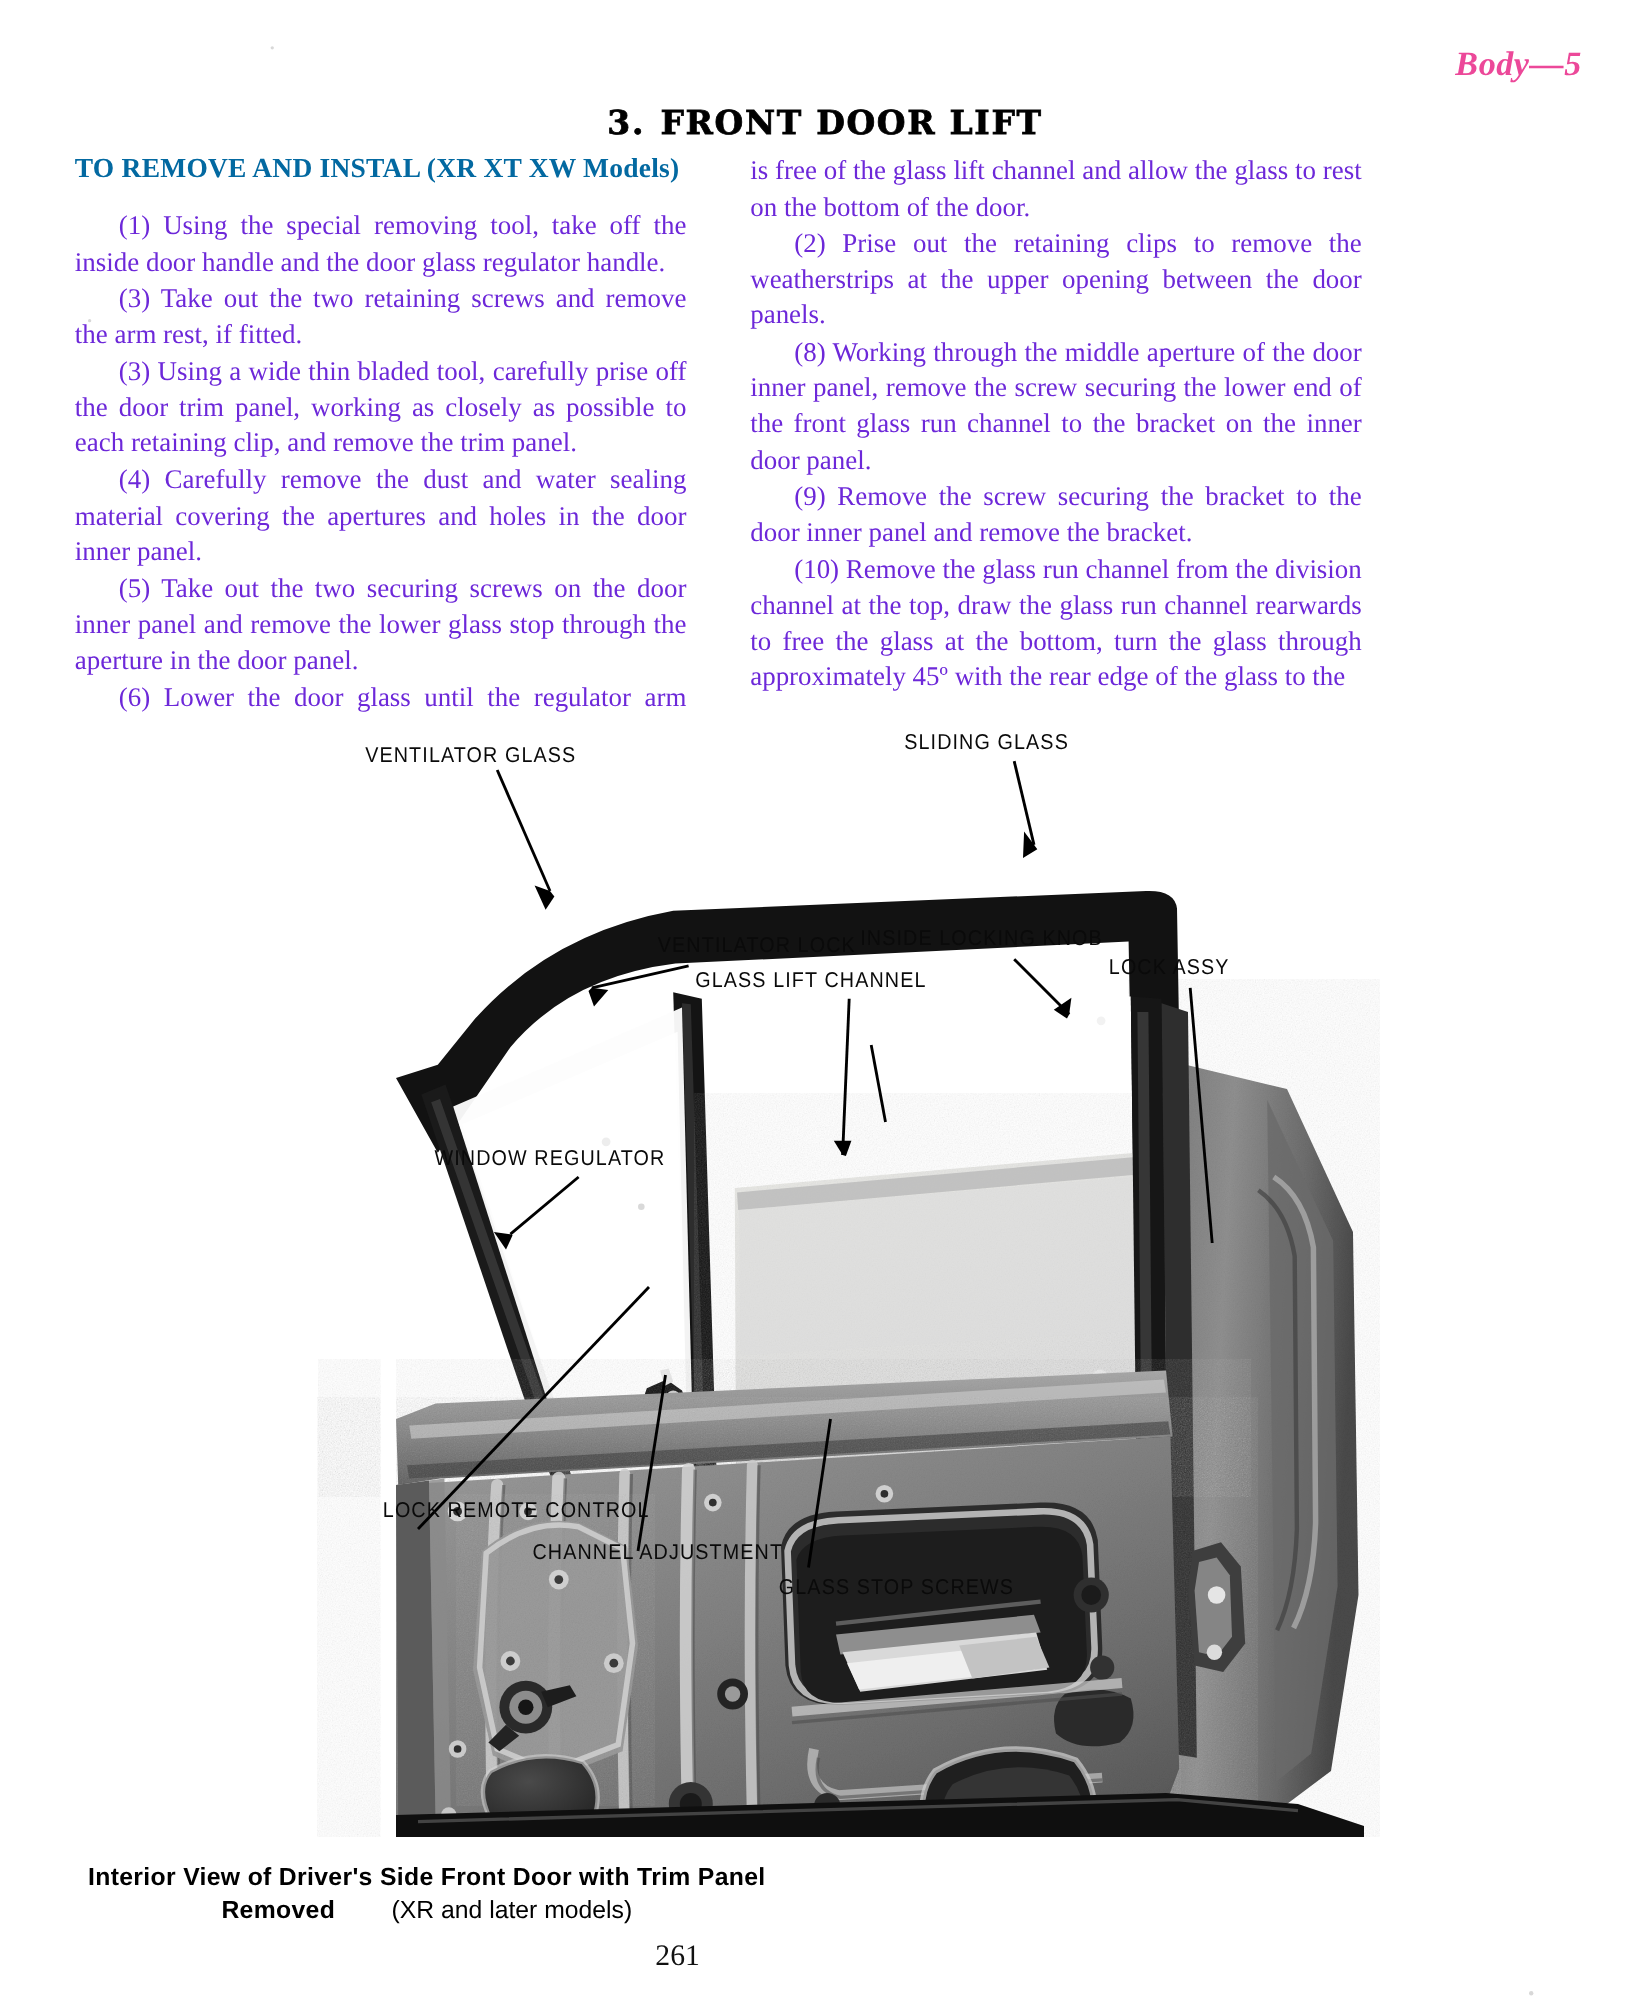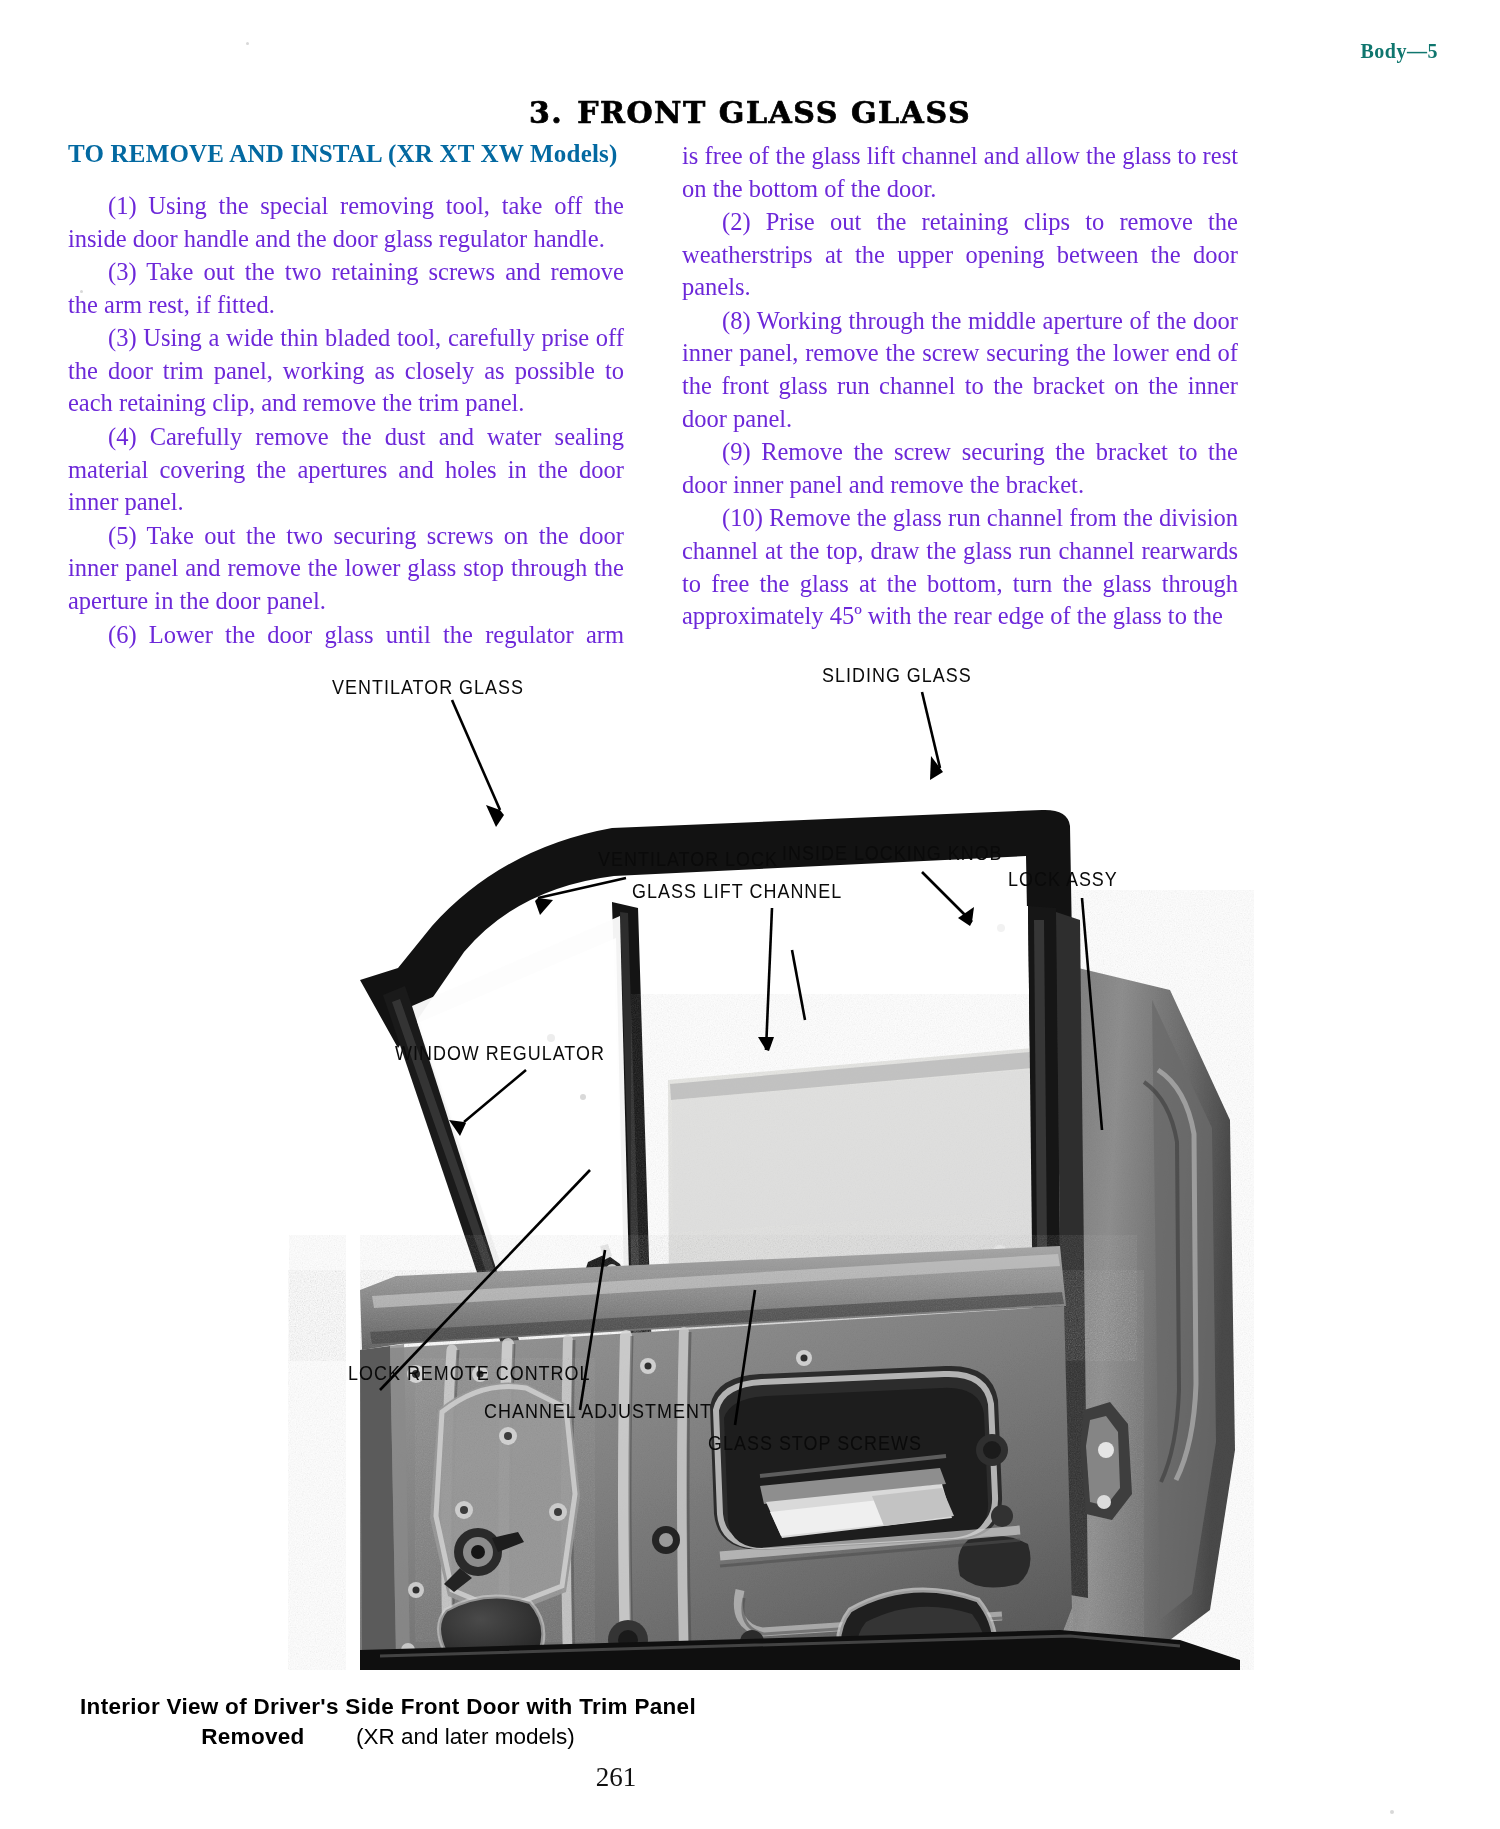--- a/index.html
+++ b/index.html
@@ -16,23 +16,24 @@
     overflow: hidden;
   }
 
   
   .page-head {
     position: absolute;
     top: 40px;
     right: 62px;
     font-family: "Liberation Serif", "DejaVu Serif", serif;
     font-weight: bold;
-    font-size: 20px;
+    font-style: italic;
+    font-size: 31px;
     letter-spacing: 0.5px;
-    color: #0f766e;
+    color: #ec4899;
   }
 
   
   .section-title {
     position: absolute;
     top: 95px;
     left: 0;
     width: 1500px;
     text-align: center;
     font-family: "DejaVu Serif", "Liberation Serif", serif;
@@ -135,21 +136,21 @@
     background: #d8d8d8;
     border-radius: 50%;
   }
 </style>
 </head>
 <body>
 
 <div class="page-head">Body—5</div>
 
 <div class="section-title">
-  <span class="num">3.</span><span>FRONT GLASS GLASS</span>
+  <span class="num">3.</span><span>FRONT DOOR LIFT</span>
 </div>
 
 <div class="columns">
 
   <div class="col">
     <h2 class="subhead">TO REMOVE AND INSTAL (XR XT XW Models)</h2>
     <p class="indent">(1) Using the special removing tool, take off the inside door handle and the door glass regulator handle.</p>
     <p class="indent">(3) Take out the two retaining screws and remove the arm rest, if fitted.</p>
     <p class="indent">(3) Using a wide thin bladed tool, carefully prise off the door trim panel, working as closely as possible to each retaining clip, and remove the trim panel.</p>
     <p class="indent">(4) Carefully remove the dust and water sealing material covering the apertures and holes in the door inner panel.</p>

